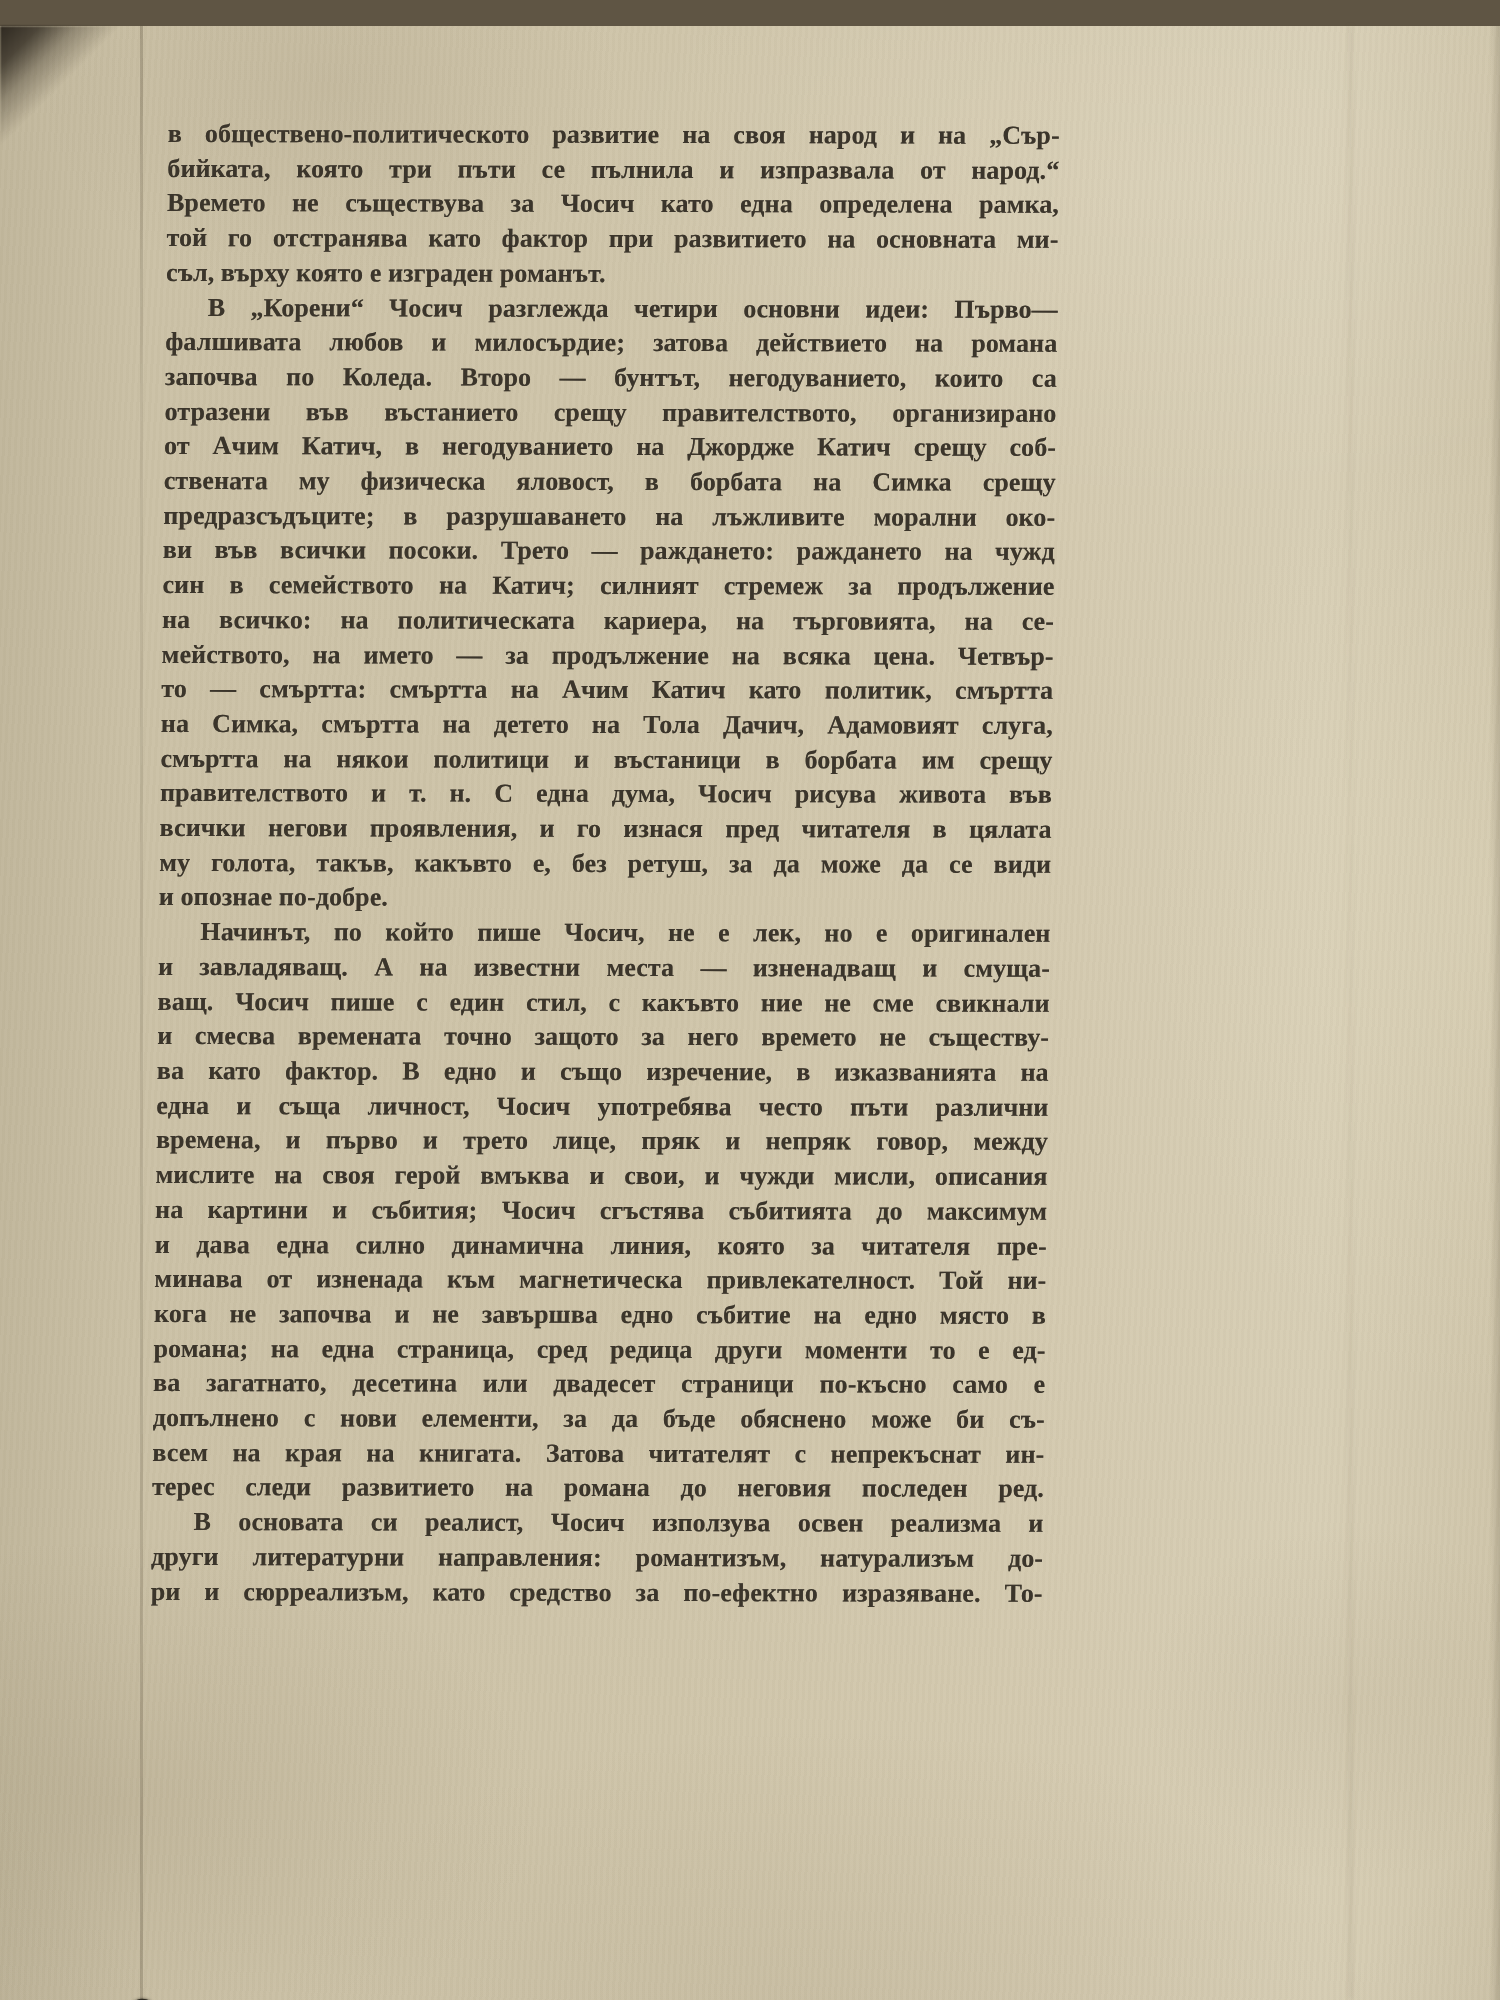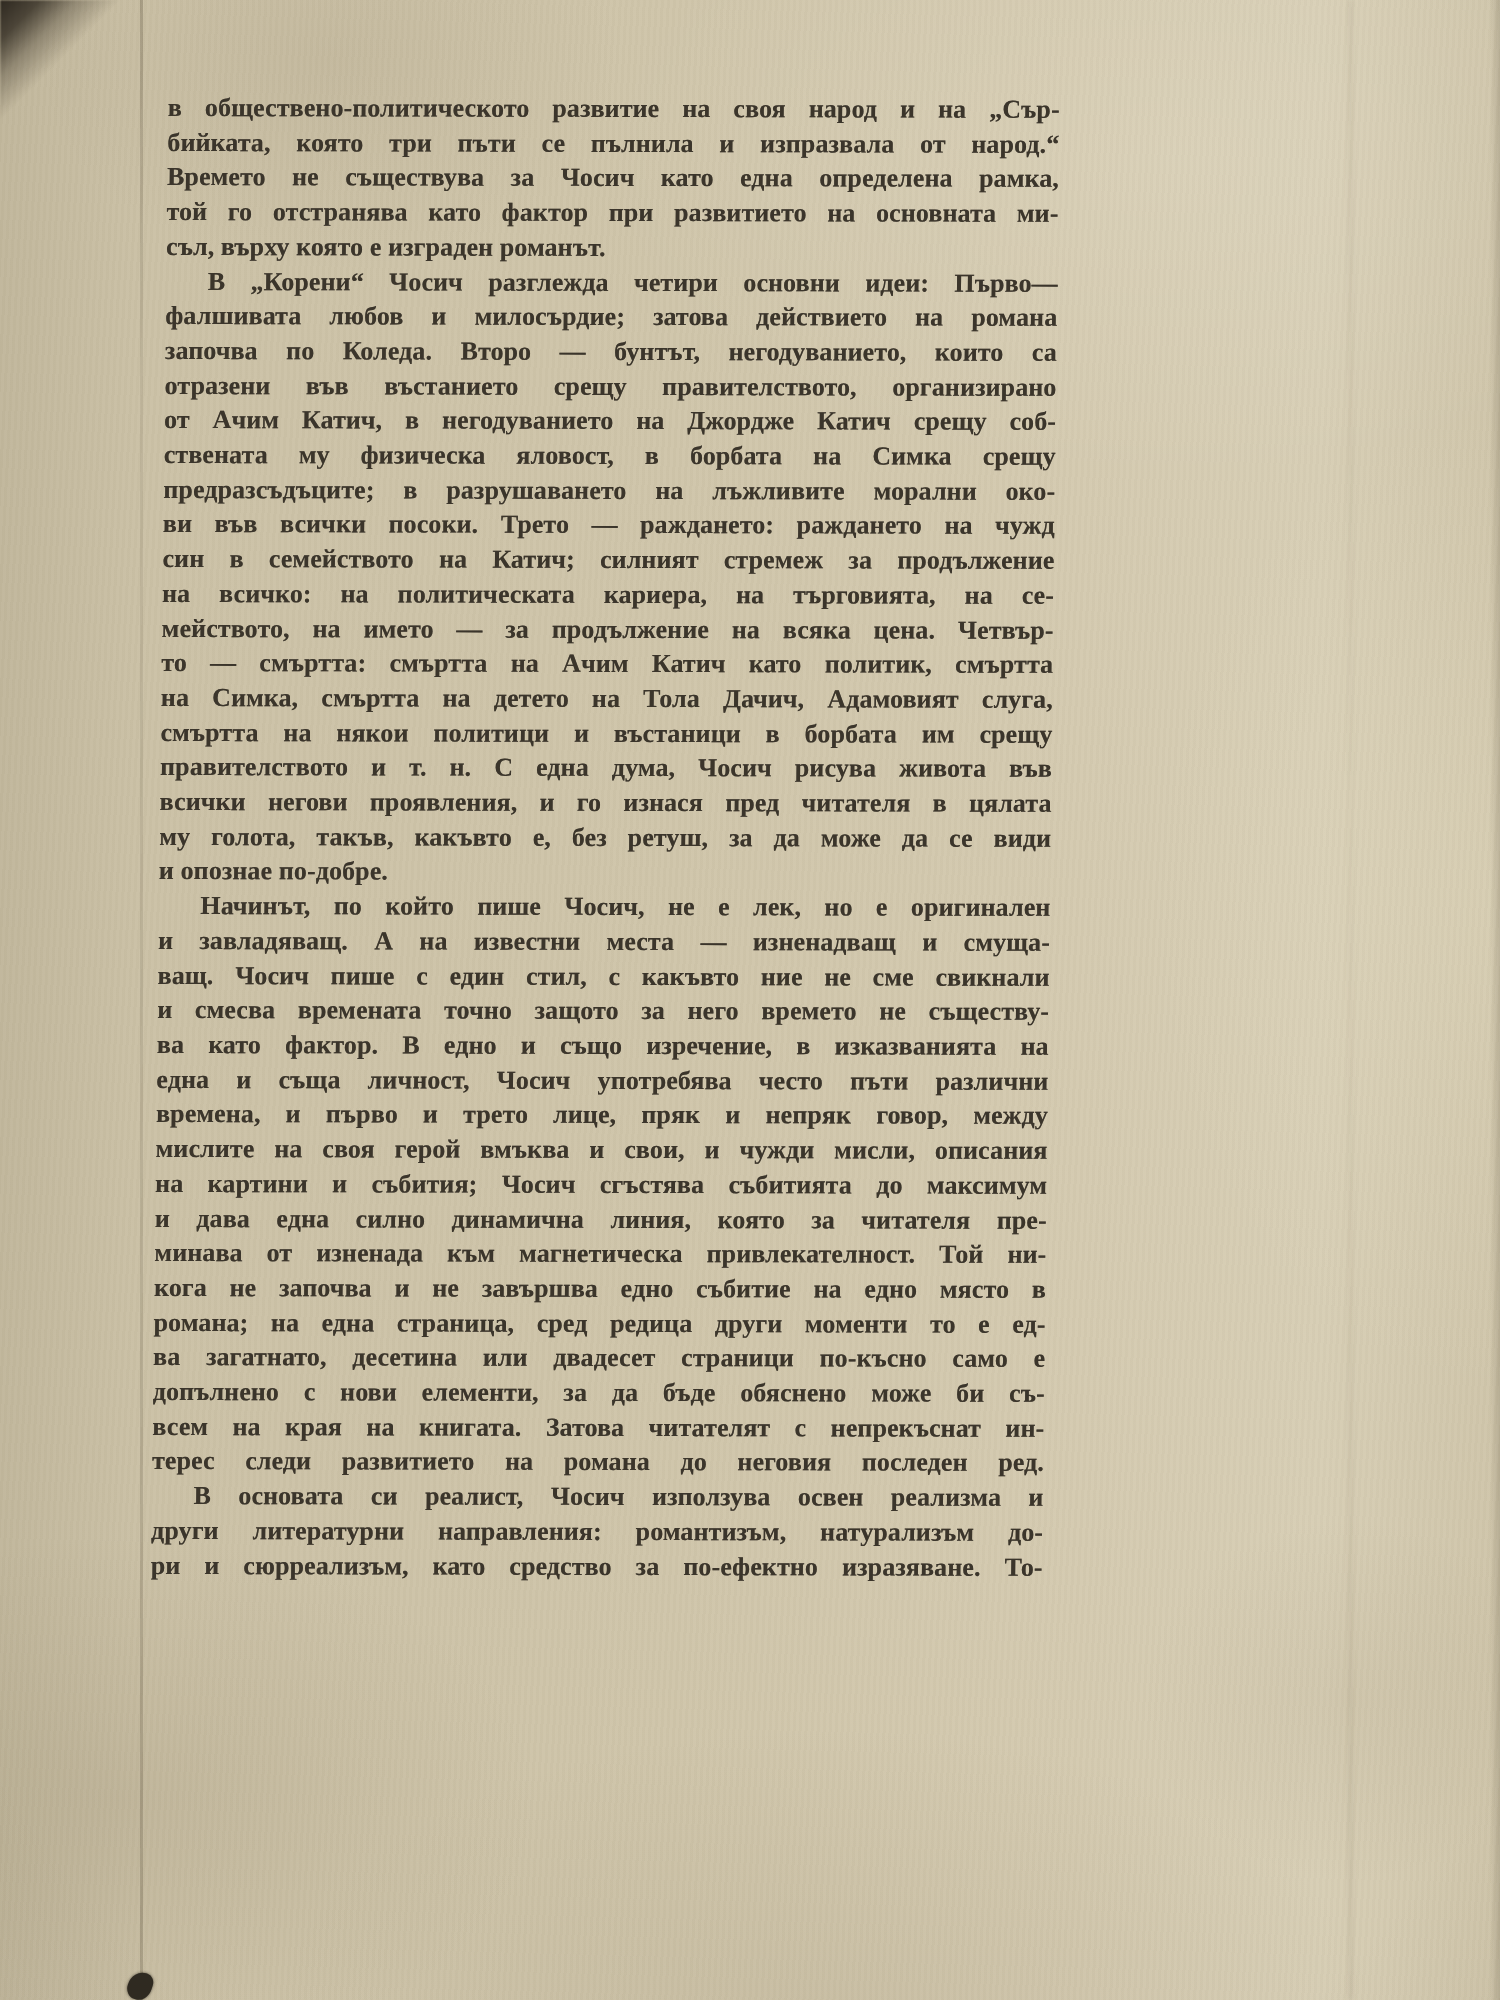--- a/index.html
+++ b/index.html
@@ -3,21 +3,21 @@
 <meta charset="utf-8">
 <title>Scanned book page</title>
 <style>
   html, body { margin: 0; padding: 0; }
   body {
     width: 1500px; height: 2000px;
     position: relative; overflow: hidden;
     background: #5f5544;
     font-family: "Liberation Serif", "DejaVu Serif", serif;
   }
-  .photo { position: absolute; inset: 0; }
+  .photo { position: absolute; inset: 0; margin-top: 26px; }
 
   
   .page-surface {
     position: absolute; inset: 0;
     background:
       radial-gradient(900px 500px at 78% 8%, rgba(255,252,240,0.10), transparent 65%),
       radial-gradient(500px 700px at 100% 45%, rgba(232,224,198,0.30), transparent 70%),
       radial-gradient(420px 300px at 22% 3%, rgba(120,104,78,0.10), transparent 70%),
       radial-gradient(600px 380px at 8% 90%, rgba(115,100,72,0.12), transparent 70%),
       radial-gradient(800px 420px at 55% 101%, rgba(120,106,78,0.10), transparent 70%),

